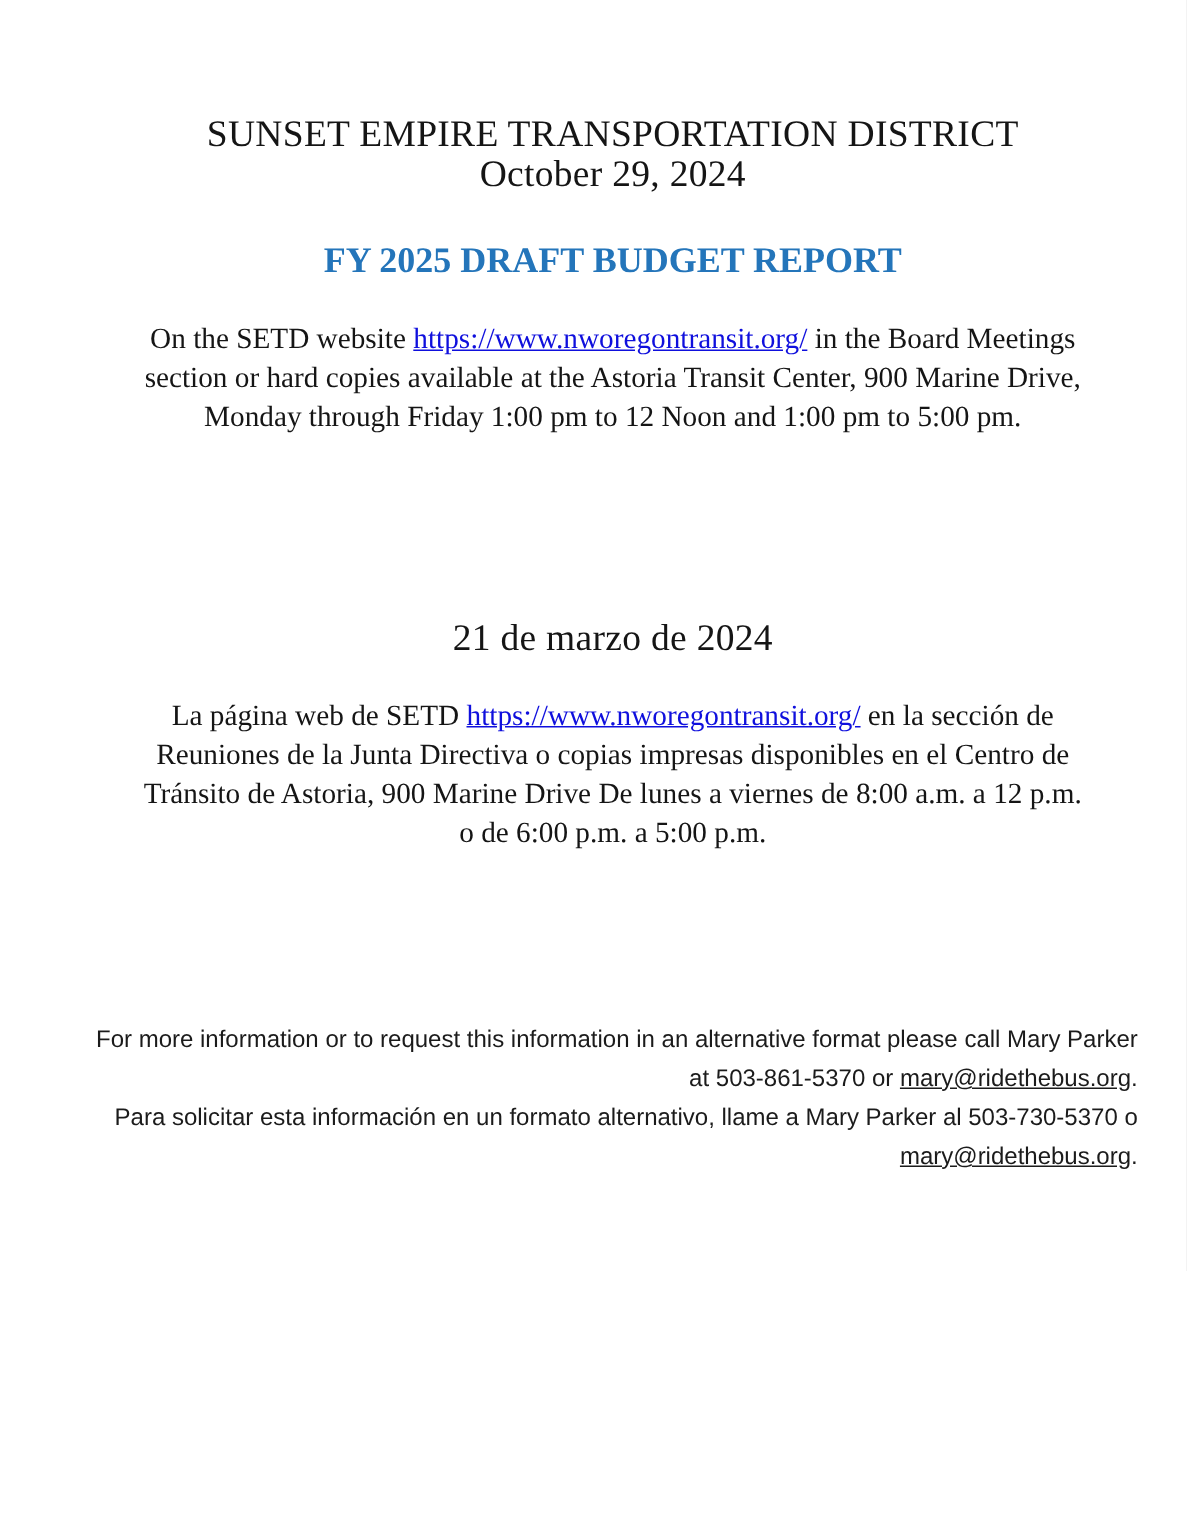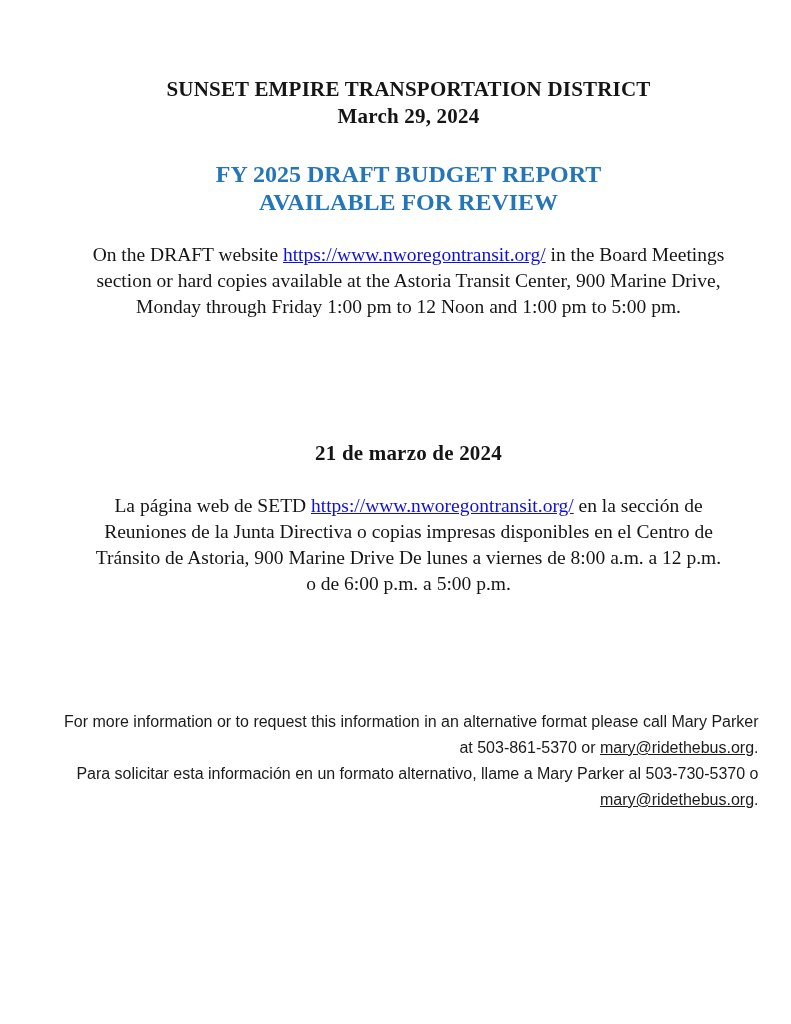--- a/index.html
+++ b/index.html
@@ -18,23 +18,23 @@
     overflow: hidden;
     padding-top: 76px;
     padding-left: 26px; 
   }
   .content {
     width: 700px;
     margin: 0 auto;
     text-align: center;
   }
   .org-title {
-    font-size: 21px;
+    font-size: 25px;
     line-height: 27px;
-    font-weight: bold;
+    font-weight: normal;
     letter-spacing: 0.2px;
   }
   .announcement {
     margin-top: 30px;
     font-size: 24px;
     line-height: 28px;
     font-weight: bold;
     color: var(--accent-blue, #2475ba);
   }
   .body-paragraph {
@@ -67,29 +67,28 @@
 </style>
 </head>
 <body>
 
 <div class="page">
   <div class="content">
 
     <section>
       <h1 class="org-title">
         <div>SUNSET EMPIRE TRANSPORTATION DISTRICT</div>
-        <div>March 29, 2024</div>
+        <div>October 29, 2024</div>
       </h1>
 
       <h2 class="announcement">
         <div>FY 2025 DRAFT BUDGET REPORT</div>
-        <div>AVAILABLE FOR REVIEW</div>
       </h2>
 
-      <p class="body-paragraph"><span>On the DRAFT website </span><a href="#">https://www.nworegontransit.org/</a><span> in the Board Meetings section or hard copies available at the Astoria Transit Center, 900 Marine Drive, Monday through Friday 1:00 pm to 12 Noon and 1:00 pm to 5:00 pm.</span></p>
+      <p class="body-paragraph"><span>On the SETD website </span><a href="#">https://www.nworegontransit.org/</a><span> in the Board Meetings section or hard copies available at the Astoria Transit Center, 900 Marine Drive, Monday through Friday 1:00 pm to 12 Noon and 1:00 pm to 5:00 pm.</span></p>
     </section>
 
     <section class="section-spanish">
       <h1 class="org-title">
         <div>21 de marzo de 2024</div>
       </h1>
 
 
       <p class="body-paragraph"><span>La página web de SETD </span><a href="#">https://www.nworegontransit.org/</a><span> en la sección de Reuniones de la Junta Directiva o copias impresas disponibles en el Centro de Tránsito de Astoria, 900 Marine Drive De lunes a viernes de 8:00 a.m. a 12 p.m. o de 6:00 p.m. a 5:00 p.m.</span></p>
     </section>

